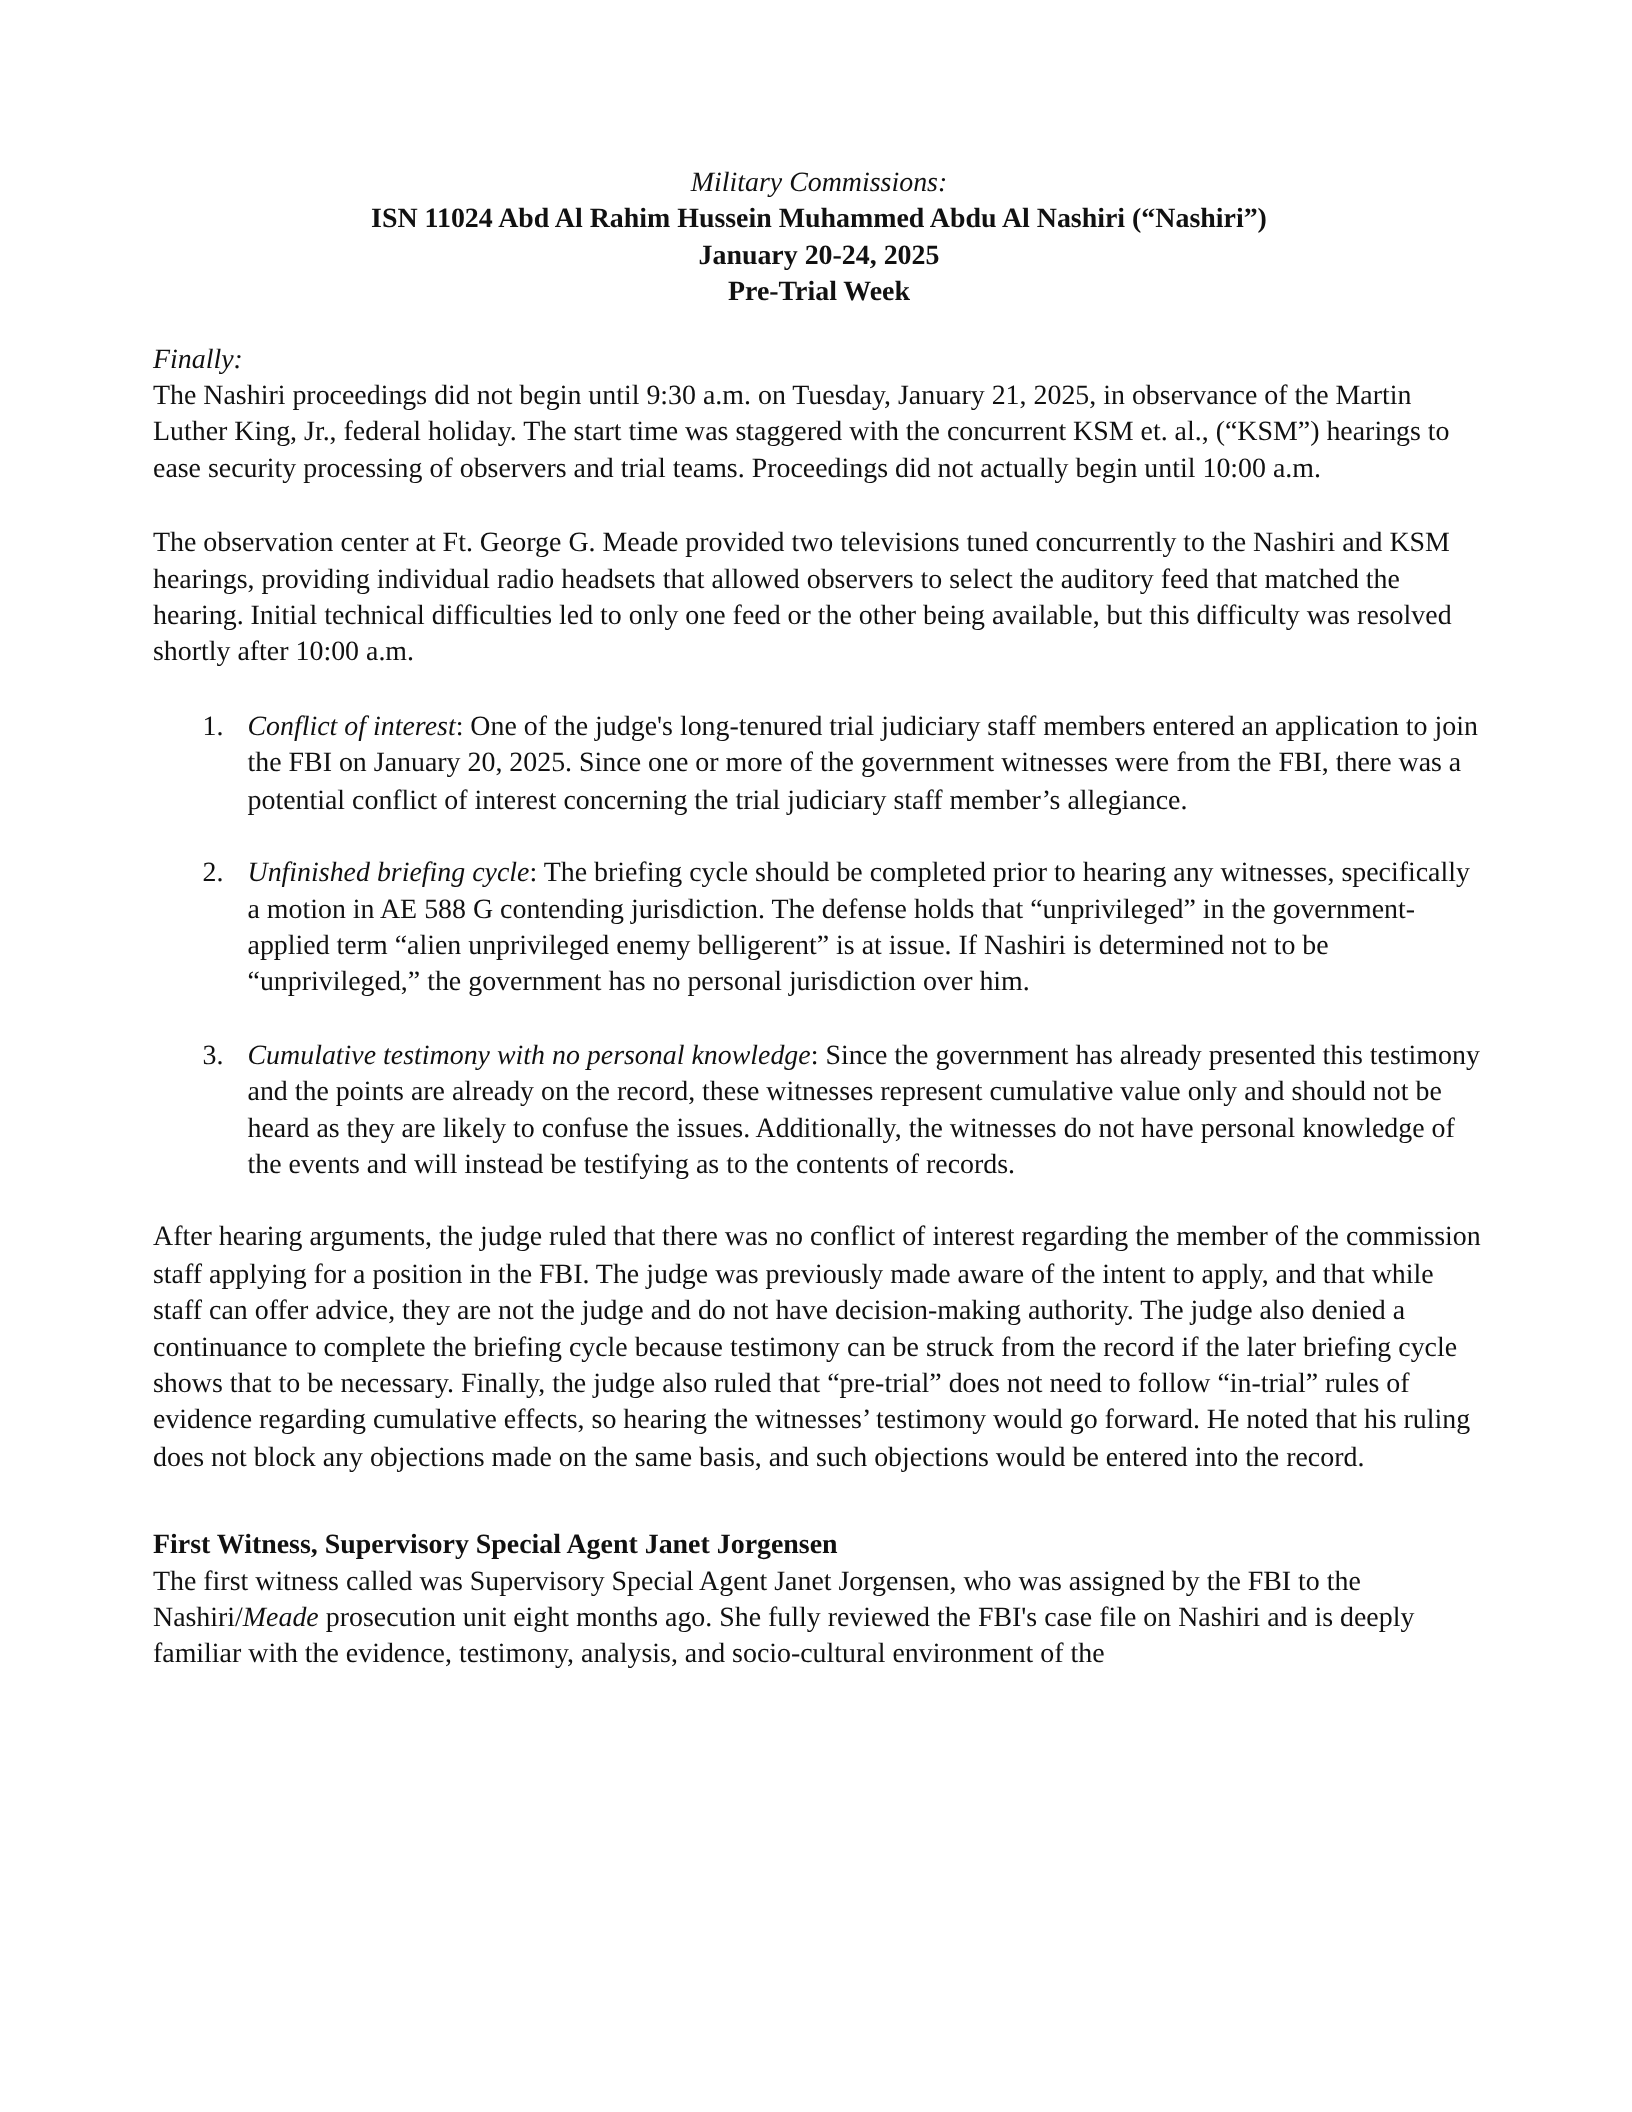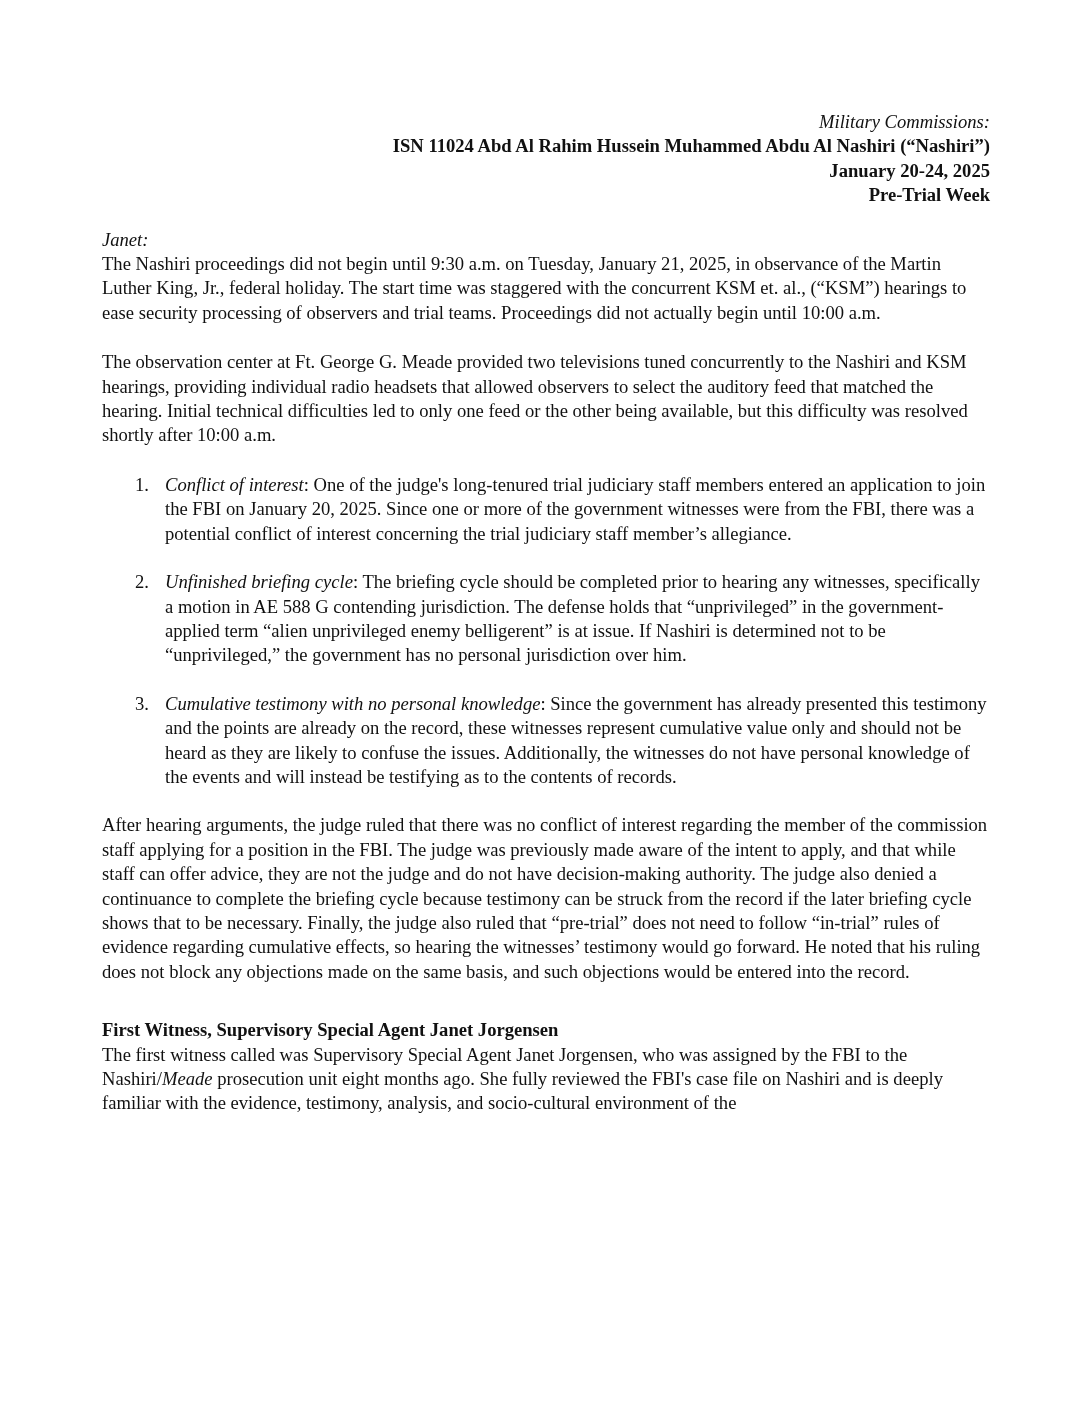--- a/index.html
+++ b/index.html
@@ -4,21 +4,21 @@
 <style>
   html, body { margin: 0; padding: 0; background: #ffffff; }
   body {
     width: 1088px; height: 1408px; position: relative; overflow: hidden;
     font-family: "Liberation Serif", "DejaVu Serif", serif;
     color: #111111;
     font-size: 18.6px;
     line-height: 24.4px;
   }
   .page { position: absolute; left: 102px; top: 110px; width: 888px; }
-  .header { text-align: right; margin-bottom: 20px; }
+  .header { text-align: center; margin-bottom: 20px; }
   .header .subtitle { font-style: italic; display: block; }
   .header .bold { font-weight: bold; display: block; }
   p { margin: 0 0 25px 0; }
   .label-italic { font-style: italic; display: block; }
   ol { margin: 0 0 24px 0; padding: 0; list-style: none; }
   ol li { position: relative; padding-left: 63px; margin-bottom: 24px; }
   ol li .num { position: absolute; left: 33px; top: 0; }
   ol li em { font-style: italic; }
   .section-heading { font-weight: bold; display: block; margin-top: 34px; }
   .sp { margin-bottom: 0; }
@@ -29,21 +29,21 @@
 <div class="page">
 
   <div class="header">
     <span class="subtitle">Military Commissions:</span>
     <span class="bold">ISN 11024 Abd Al Rahim Hussein Muhammed Abdu Al Nashiri (“Nashiri”)</span>
     <span class="bold">January 20-24, 2025</span>
     <span class="bold">Pre-Trial Week</span>
   </div>
 
   <div>
-    <span class="label-italic">Janet:</span>
+    <span class="label-italic">Finally:</span>
     <p>The Nashiri proceedings did not begin until 9:30 a.m. on Tuesday, January 21, 2025, in observance of the Martin Luther King, Jr., federal holiday. The start time was staggered with the concurrent KSM et. al., (“KSM”) hearings to ease security processing of observers and trial teams. Proceedings did not actually begin until 10:00 a.m.</p>
     <p>The observation center at Ft. George G. Meade provided two televisions tuned concurrently to the Nashiri and KSM hearings, providing individual radio headsets that allowed observers to select the auditory feed that matched the hearing. Initial technical difficulties led to only one feed or the other being available, but this difficulty was resolved shortly after 10:00 a.m.</p>
   </div>
 
   <ol>
     <li>
       <span class="num">1.</span>
       <em>Conflict of interest</em><span>: One of the judge's long-tenured trial judiciary staff members entered an application to join the FBI on January 20, 2025. Since one or more of the government witnesses were from the FBI, there was a potential conflict of interest concerning the trial judiciary staff member’s allegiance.</span>
     </li>
     <li>

